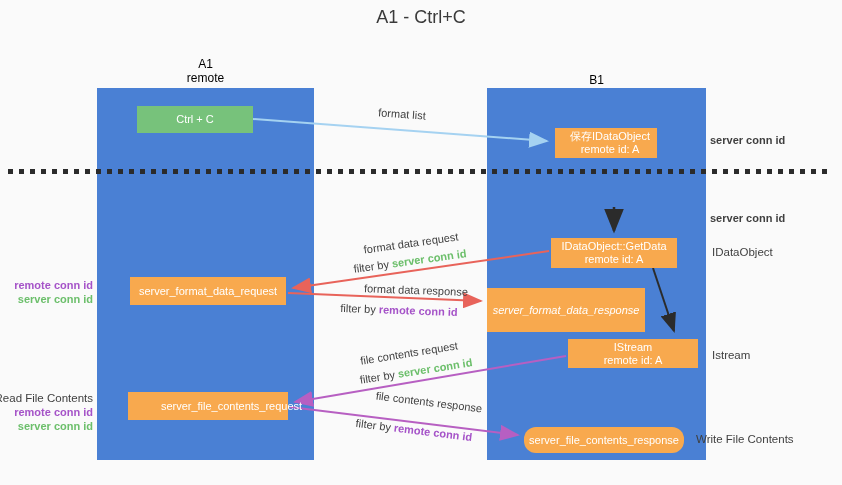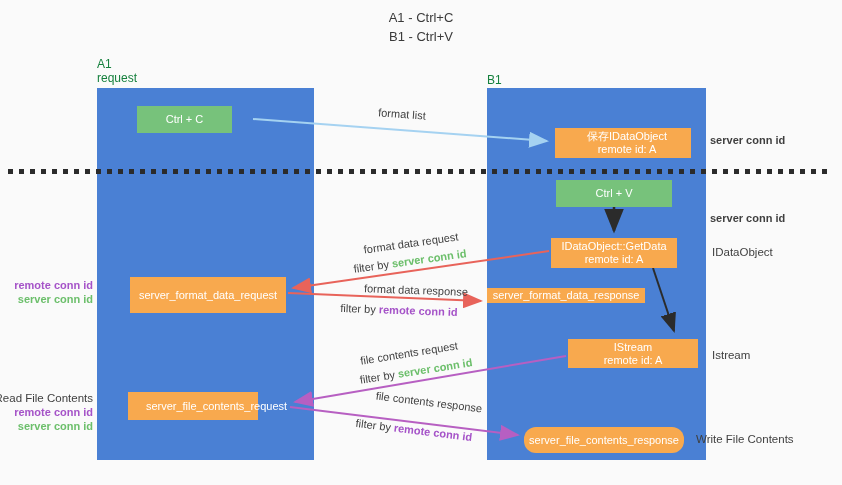--- a/index.html
+++ b/index.html
@@ -1,20 +1,20 @@
 <!DOCTYPE html>
 <html><head>
 <meta charset="utf-8">
 <style>
   html,body{margin:0;padding:0;background:#fafafa;}
   .canvas{position:relative;width:842px;height:485px;background:#fafafa;
           font-family:"Liberation Sans",sans-serif;overflow:hidden;}
   .title{position:absolute;top:8px;left:0;width:100%;text-align:center;
-         font-size:13px;color:#3a3a3a;line-height:19px;}
-  .colhead{position:absolute;font-size:12px;color:#15803d;line-height:14px;}
+         font-size:18px;color:#3a3a3a;line-height:19px;}
+  .colhead{position:absolute;text-align:center;font-size:12px;color:#000000;line-height:14px;}
   .col{position:absolute;background:#4a80d4;top:88px;height:372px;}
   .col-a1{left:97px;width:217px;}
   .col-b1{left:487px;width:219px;}
   .dots{position:absolute;left:8px;top:169px;width:824px;height:5px;
         background:repeating-linear-gradient(to right,#2b2b2b 0 5px,transparent 5px 11px);}
   .node{position:absolute;display:flex;flex-direction:column;align-items:center;
         justify-content:center;color:#ffffff;font-size:11px;text-align:center;
         line-height:13px;box-sizing:border-box;}
   .green{background:#77c27b;}
   .orange{background:#f8a94e;}
@@ -30,26 +30,25 @@
   .side-right-stack{text-align:right;}
   svg.arrows{position:absolute;left:0;top:0;pointer-events:none;}
 </style>
 </head>
 <body>
 
 <div class="canvas">
 
   <div class="title">
     <div>A1 - Ctrl+C</div>
-    <div>B1 - Ctrl+V</div>
   </div>
 
   <div class="colhead" style="left:97px;top:57px;width:217px;">
     <div>A1</div>
-    <div>request</div>
+    <div>remote</div>
   </div>
   <div class="colhead" style="left:487px;top:57px;width:219px;margin-top:16px;">
     <div>B1</div>
   </div>
 
   <div class="col col-a1"></div>
   <div class="col col-b1"></div>
 
   <div class="dots"></div>
 
@@ -70,45 +69,42 @@
     </defs>
     <line x1="253" y1="119" x2="547" y2="141" stroke="#a5d2f1" stroke-width="2" marker-end="url(#m-blue)"></line>
     <line x1="614" y1="207" x2="614" y2="231" stroke="#2b2b2b" stroke-width="2.5" marker-end="url(#m-black)"></line>
     <line x1="653" y1="268" x2="674" y2="331" stroke="#2b2b2b" stroke-width="2" marker-end="url(#m-black)"></line>
     <line x1="549" y1="251" x2="293" y2="288" stroke="#e8635a" stroke-width="2" marker-end="url(#m-red)"></line>
     <line x1="288" y1="293" x2="481" y2="301" stroke="#e8635a" stroke-width="2" marker-end="url(#m-red)"></line>
     <line x1="566" y1="356" x2="295" y2="402" stroke="#b75fc2" stroke-width="2" marker-end="url(#m-purple)"></line>
     <line x1="290" y1="407" x2="518" y2="435" stroke="#b75fc2" stroke-width="2" marker-end="url(#m-purple)"></line>
   </svg>
 
-  <div class="node green" style="left:137px;top:106px;width:95px;height:27px;">
+  <div class="node green" style="left:137px;top:106px;width:116px;height:27px;">
     <div>Ctrl + C</div>
   </div>
-  <div class="node orange" style="left:555px;top:128px;width:136px;height:30px;padding-left:8px;">
+  <div class="node orange" style="left:555px;top:128px;width:102px;height:30px;padding-left:8px;">
     <div>保存IDataObject</div>
     <div>remote id: A</div>
-  </div>
-  <div class="node green" style="left:556px;top:180px;width:116px;height:27px;">
-    <div>Ctrl + V</div>
   </div>
   <div class="node orange" style="left:551px;top:238px;width:126px;height:30px;text-align:right;">
     <div>IDataObject::GetData</div>
     <div>remote id: A</div>
   </div>
-  <div class="node orange" style="left:130px;top:277px;width:156px;height:36px;">
+  <div class="node orange" style="left:130px;top:277px;width:156px;height:28px;">
     <div>server_format_data_request</div>
   </div>
-  <div class="node orange" style="left:487px;top:288px;width:158px;height:15px;">
+  <div class="node orange" style="left:487px;top:288px;width:158px;height:44px;font-style:italic;">
     <div>server_format_data_response</div>
   </div>
   <div class="node orange" style="left:568px;top:339px;width:130px;height:29px;">
     <div>IStream</div>
     <div>remote id: A</div>
   </div>
-  <div class="node orange" style="left:128px;top:392px;width:130px;height:28px;padding-left:47px;">
+  <div class="node orange" style="left:128px;top:392px;width:160px;height:28px;padding-left:47px;">
     <div>server_file_contents_request</div>
   </div>
   <div class="node orange" style="left:524px;top:427px;width:160px;height:26px;border-radius:12px;">
     <div>server_file_contents_response</div>
   </div>
 
   <div class="flabel r4" style="left:402px;top:114px;">format list</div>
   <div class="flabel rm8" style="left:411px;top:243px;">format data request</div>
   <div class="flabel rm8" style="left:410px;top:261px;">
     <span>filter by </span><span class="green-t">server conn id</span>

